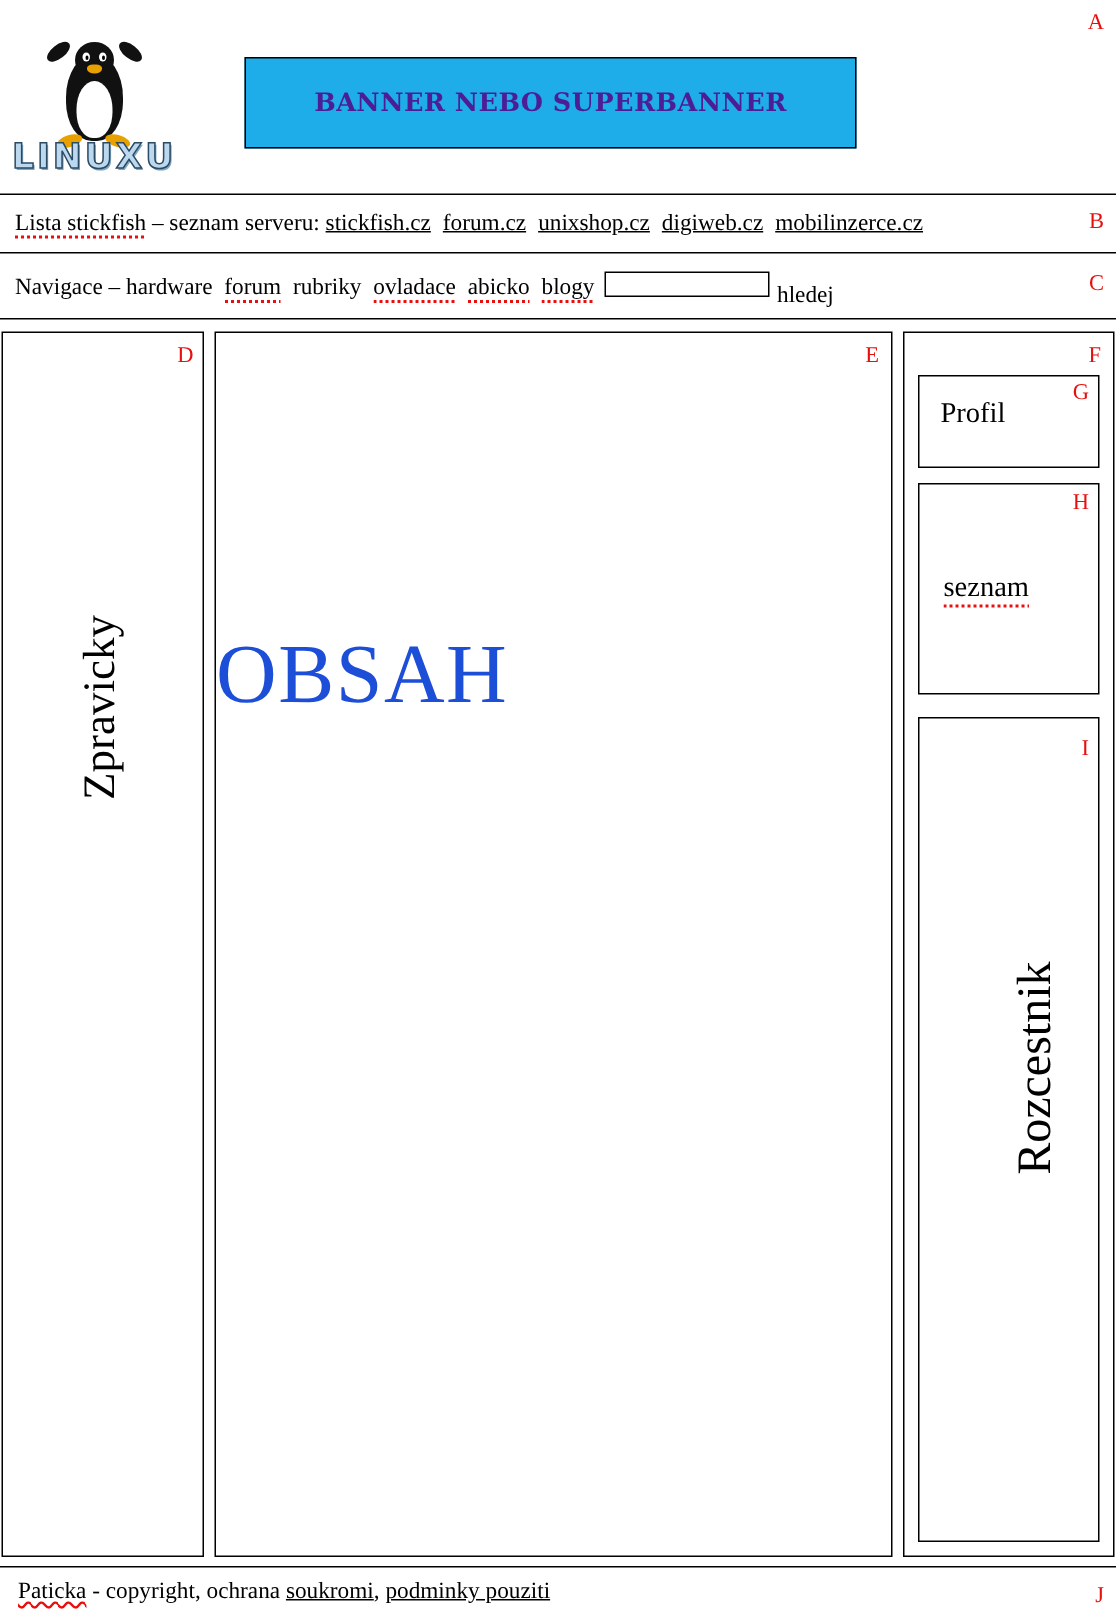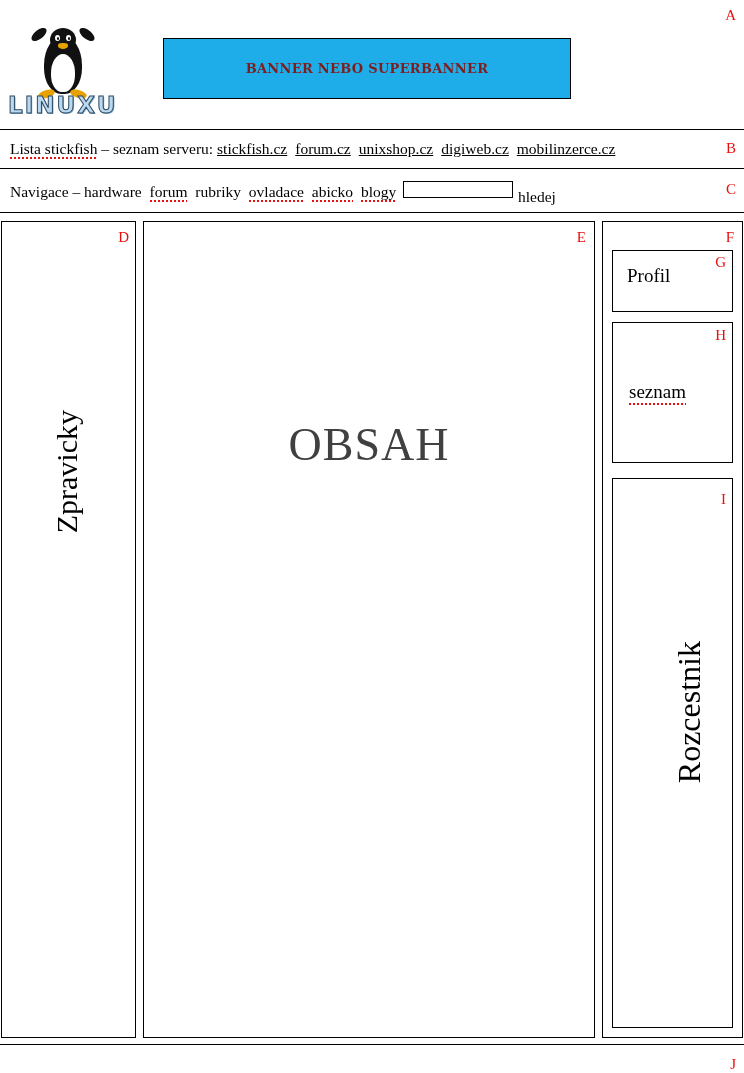--- a/index.html
+++ b/index.html
@@ -122,23 +122,23 @@
     background: #1eade8;
     border: 1px solid #000;
     box-sizing: border-box;
     display: flex;
     align-items: center;
     justify-content: center;
   }
   #banner .banner-text {
     font-family: "DejaVu Serif", serif;
     font-weight: bold;
-    font-size: 13px;
+    font-size: 17px;
     letter-spacing: 0.3px;
-    color: #7f1d1d;
+    color: #4c1d95;
     white-space: nowrap;
   }
 
   
   #zone-b {
     position: absolute;
     left: 0;
     top: 130px;
     width: 744px;
     height: 39px;
@@ -239,23 +239,22 @@
     height: 817px;
     border: 1px solid #000;
     box-sizing: border-box;
   }
   #zone-e .zone-letter { right: 8px; top: 8px; }
   #obsah {
     position: absolute;
     left: 0;
     top: 196px;
     width: 100%;
-    text-align: center;
-    font-size: 46px;
-    color: #404040;
+    font-size: 56px;
+    color: #1d4ed8;
     letter-spacing: 1px;
   }
 
   #zone-f {
     position: absolute;
     left: 602px;
     top: 221px;
     width: 141px;
     height: 817px;
     border: 1px solid #000;
@@ -419,15 +418,21 @@
     <span id="motylek-text" class="sp-under">seznam</span>
   </div>
 
   <div id="zone-i">
     <span class="zone-letter">I</span>
     <span id="rozcestnik" class="vertical-text">Rozcestnik</span>
   </div>
 
   <div id="zone-j">
     <span class="zone-letter">J</span>
+    <div id="footer-text">
+      <span class="wavy">Paticka</span>
+      <span>- copyright, ochrana</span>
+      <a class="link" href="#">soukromi</a><span>,</span>
+      <a class="link" href="#">podminky pouziti</a>
+    </div>
   </div>
 
 </div>
 
 </body></html>

